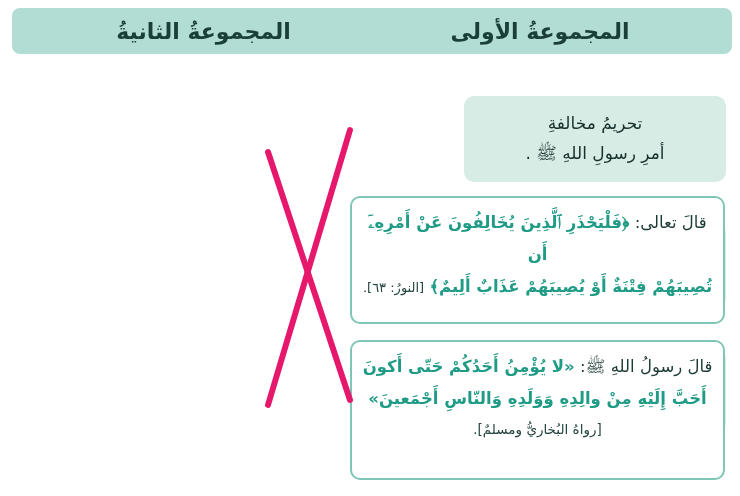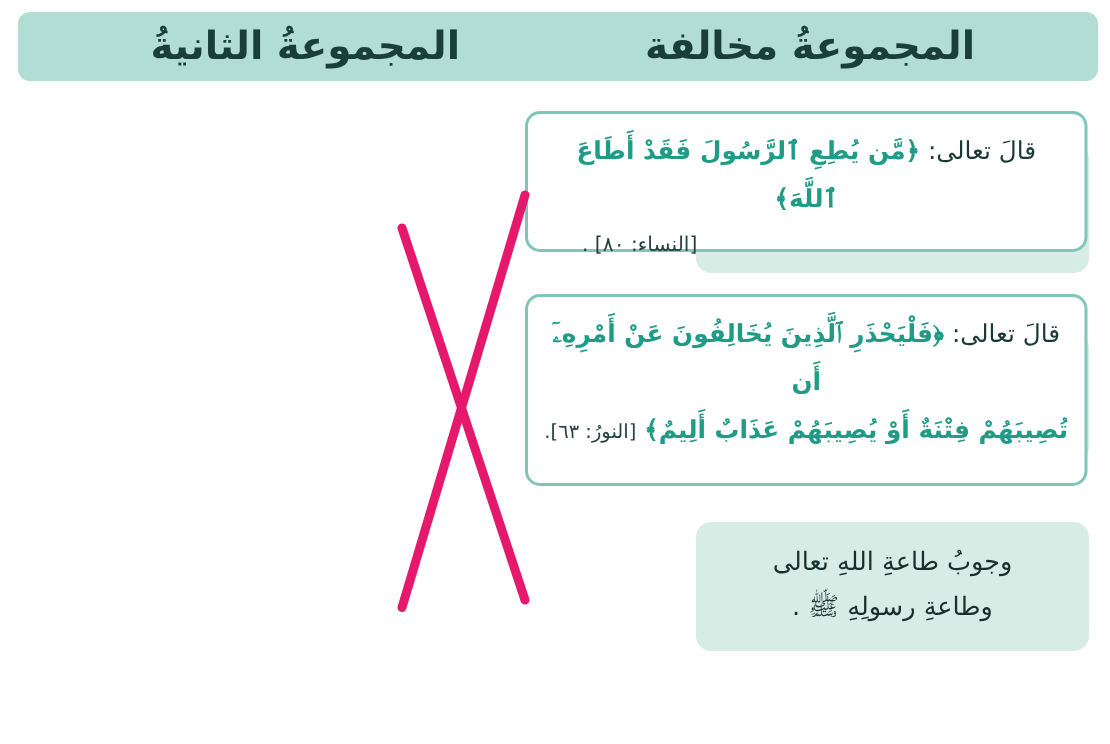--- a/index.html
+++ b/index.html
@@ -19,21 +19,21 @@
     inset: 0;
   }
 
   
   .header {
     position: absolute;
     height: 46px;
     background: #b2ddd4;
     border-radius: 8px;
     color: #1a3f3a;
-    font-size: 26px;
+    font-size: 22px;
     font-weight: bold;
     display: flex;
     align-items: center;
     justify-content: center;
     text-align: center;
     letter-spacing: 0;
   }
   #header-right {
     right: 345px;
     left: 12px;
@@ -118,53 +118,56 @@
     inset: 0;
     pointer-events: none;
   }
 </style>
 </head>
 <body>
 
 <div id="root">
 
   <div class="header" id="header-right">المجموعةُ الثانيةُ</div>
-  <div class="header" id="header-left">المجموعةُ مخالفة</div>
+  <div class="header" id="header-left">المجموعةُ الأولى</div>
 
   <div class="card-b" id="card-b-1">
     <span class="line">تحريمُ مخالفةِ</span>
     <span class="line">أمرِ رسولِ اللهِ ﷺ .</span>
   </div>
   <div class="card-b" id="card-b-2">
     <span class="line">وجوبُ محبّةِ</span>
     <span class="line">رسولِ اللهِ ﷺ .</span>
   </div>
   <div class="card-b" id="card-b-3">
     <span class="line">وجوبُ طاعةِ اللهِ تعالى</span>
     <span class="line">وطاعةِ رسولِهِ ﷺ .</span>
   </div>
 
-  <div class="card-a" id="card-a-1">
-    <div class="ayah-line">
-      <span>قالَ تعالى:</span>
-      <span class="quran">﴿مَّن يُطِعِ ٱلرَّسُولَ فَقَدْ أَطَاعَ ٱللَّهَ﴾</span>
-    </div>
-    <span class="ref">[النساء: ٨٠] .</span>
-  </div>
 
   <div class="card-a" id="card-a-2">
     <div class="ayah-line">
       <span>قالَ تعالى:</span>
       <span class="quran">﴿فَلْيَحْذَرِ ٱلَّذِينَ يُخَالِفُونَ عَنْ أَمْرِهِۦٓ أَن</span>
     </div>
     <div class="ayah-line">
       <span class="quran">تُصِيبَهُمْ فِتْنَةٌ أَوْ يُصِيبَهُمْ عَذَابٌ أَلِيمٌ﴾</span>
       <span class="ref-inline">[النورُ: ٦٣].</span>
     </div>
   </div>
 
+  <div class="card-a" id="card-a-3">
+    <div class="ayah-line">
+      <span>قالَ رسولُ اللهِ ﷺ:</span>
+      <span class="hadith-text">«لا يُؤْمِنُ أَحَدُكُمْ حَتّى أَكونَ</span>
+    </div>
+    <div class="ayah-line">
+      <span class="hadith-text">أَحَبَّ إِلَيْهِ مِنْ والِدِهِ وَوَلَدِهِ وَالنّاسِ أَجْمَعينَ»</span>
+    </div>
+    <span class="ref">[رواهُ البُخاريُّ ومسلمٌ].</span>
+  </div>
 
   <svg id="lines" width="740" height="496" viewBox="0 0 740 496">
     <line id="seg-0" stroke-linecap="round" x1="268" y1="152" x2="350" y2="400" stroke="#e6186c" stroke-width="6"></line>
     <line id="seg-1" stroke-linecap="round" x1="268" y1="405" x2="350" y2="130" stroke="#e6186c" stroke-width="6"></line>
   </svg>
 
 </div>
 
 </body></html>

